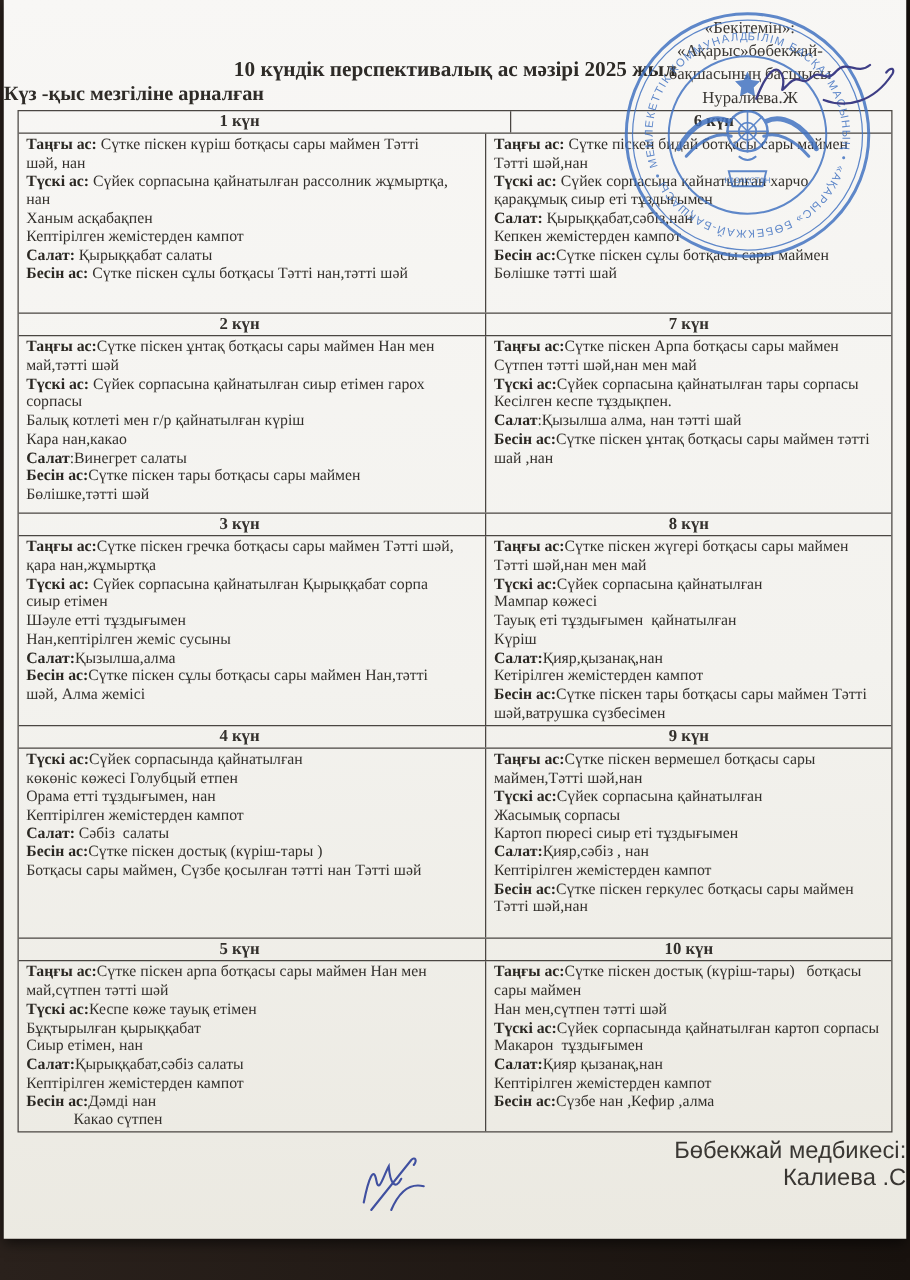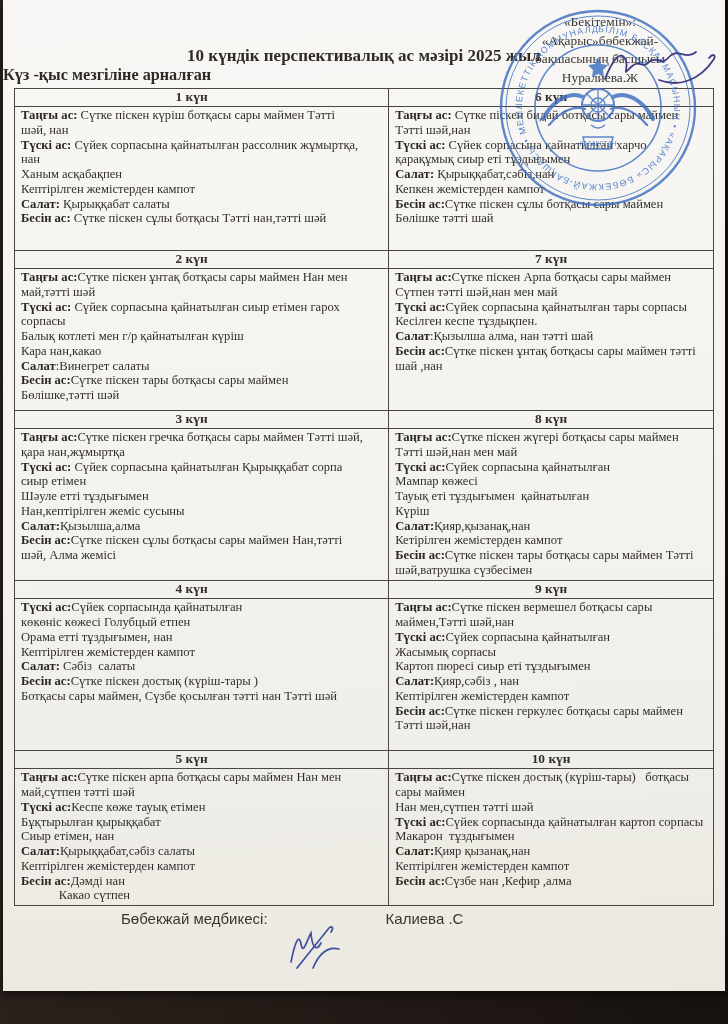--- a/index.html
+++ b/index.html
@@ -15,30 +15,30 @@
   .sig1{position:absolute;left:598px;top:46px;z-index:7;}
   .sig2{position:absolute;left:280px;top:924px;z-index:7;}
   
   .title{margin:0;padding-top:46px;text-align:center;font-weight:bold;
     font-size:17px;line-height:1.18;color:#2e2b27;}
   .subtitle{margin:0;text-align:left;font-weight:bold;font-size:16.2px;color:#2e2b27;}
   
   .menu-table{margin:3px 11px 0 11px;border:1.3px solid #4a4642;border-top-width:1.6px;}
   .day-header-row,.day-content-row{display:grid;grid-template-columns:50.6% 49.4%;}
   .day-header-row{border-top:1px solid #4a4642;}
-  .day-header-row:first-child{border-top:none;}
+  .day-header-row:first-child{border-top:none;gap:20px;}
   .day-content-row{border-top:1px solid #4a4642;}
   .day-header{font-weight:bold;text-align:center;font-size:13.4px;padding:0 0 1px 0;line-height:1.2;}
   .day-header.right,.day-cell.right{border-left:1px solid #4a4642;margin-left:20px;}
   .day-cell{padding:1px 5px 2px 6px;font-size:12.6px;line-height:1.17;}
   .line{margin:0;white-space:pre-wrap;}
   .line b{font-weight:bold;color:#2b2823;}
   
   .footer{margin:4px 0 0 118px;font-family:"Liberation Sans",sans-serif;
-    font-size:15px;color:#3a3733;display:flex;align-items:flex-end;}
+    font-size:19px;color:#3a3733;display:flex;align-items:flex-end;flex-direction:column;}
   .footer .gap{display:inline-block;width:118px;}
   .stamp text{fill:#3d6fc0;font-family:"Liberation Sans",sans-serif;}
 </style>
 </head>
 <body>
 
 <div class="paper">
 
   <div class="approval">
     <div>«Бекітемін»:</div>

